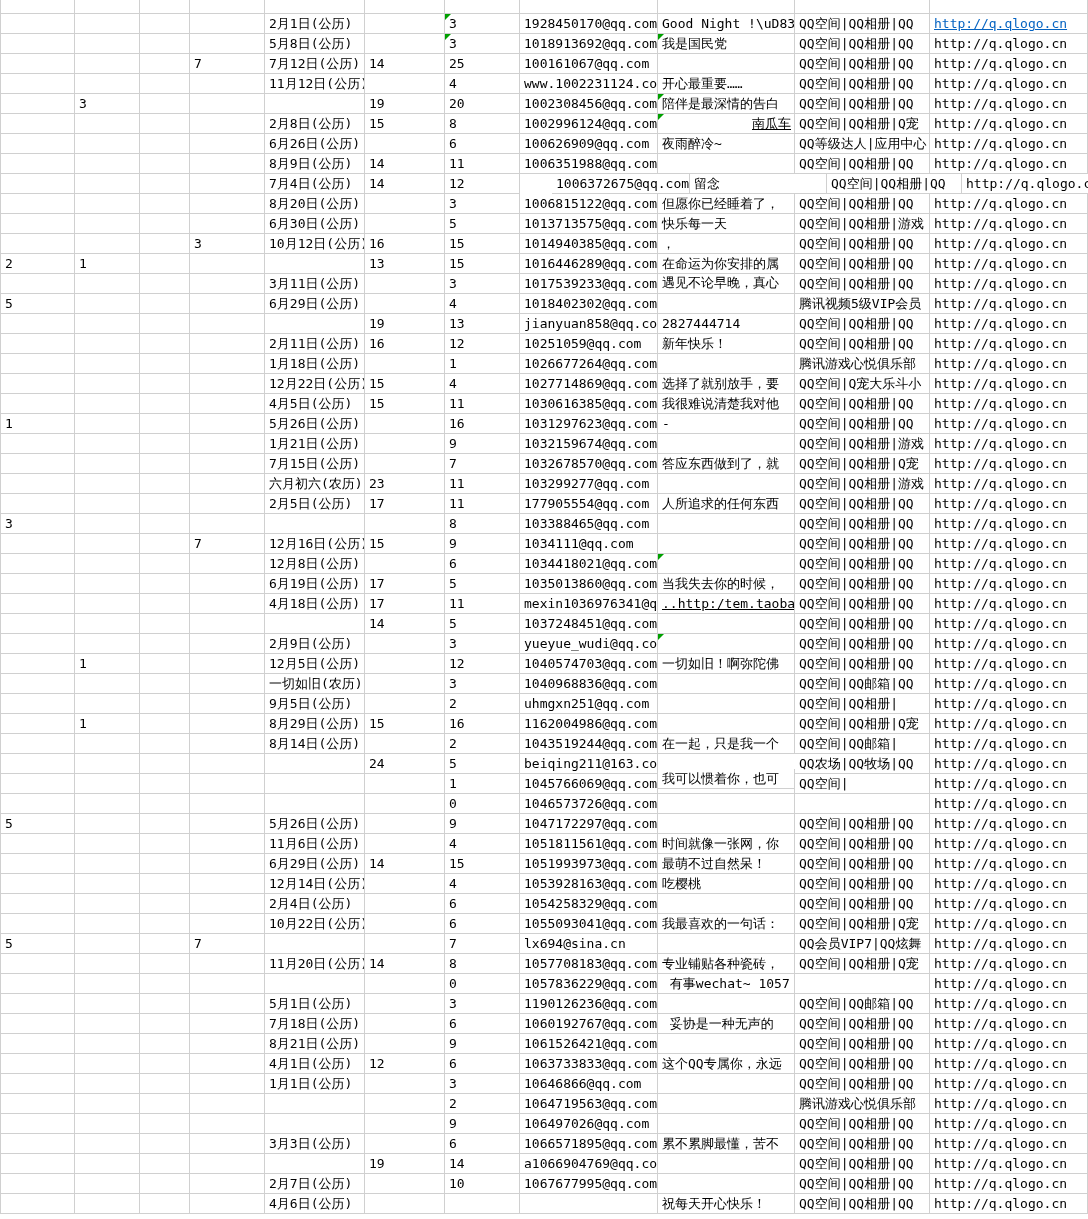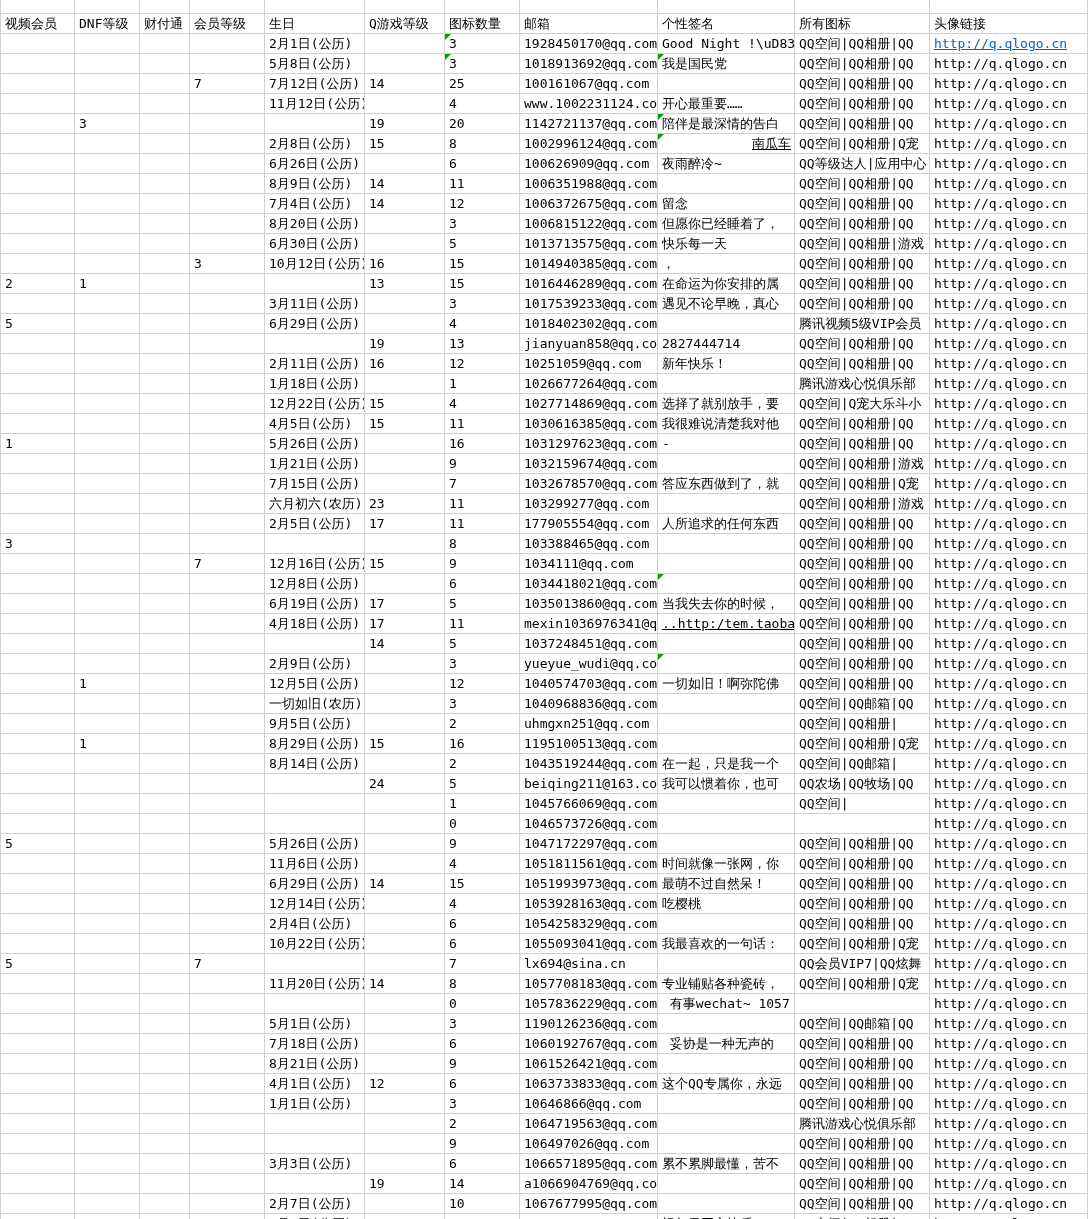--- a/index.html
+++ b/index.html
@@ -37,33 +37,20 @@
       <div class="cell" style="width: 50px;"></div>
       <div class="cell" style="width: 75px;"></div>
       <div class="cell" style="width: 100px;"></div>
       <div class="cell" style="width: 80px;"></div>
       <div class="cell" style="width: 75px;"></div>
       <div class="cell" style="width: 138px;"></div>
       <div class="cell" style="width: 137px;"></div>
       <div class="cell" style="width: 135px;"></div>
       <div class="cell" style="width: 158px;"></div>
     </div>
-    <div class="row hdr">
-      <div class="cell" style="width: 75px;">视频会员</div>
-      <div class="cell" style="width: 65px;">DNF等级</div>
-      <div class="cell" style="width: 50px;">财付通</div>
-      <div class="cell" style="width: 75px;">会员等级</div>
-      <div class="cell" style="width: 100px;">生日</div>
-      <div class="cell" style="width: 80px;">Q游戏等级</div>
-      <div class="cell" style="width: 75px;">图标数量</div>
-      <div class="cell" style="width: 138px;">邮箱</div>
-      <div class="cell" style="width: 137px;">个性签名</div>
-      <div class="cell" style="width: 135px;">所有图标</div>
-      <div class="cell" style="width: 158px;">头像链接</div>
-    </div>
     <div class="row">
       <div class="cell" style="width: 75px;"></div>
       <div class="cell" style="width: 65px;"></div>
       <div class="cell" style="width: 50px;"></div>
       <div class="cell" style="width: 75px;"></div>
       <div class="cell" style="width: 100px;">2月1日(公历)</div>
       <div class="cell" style="width: 80px;"></div>
       <div class="cell gt" style="width: 75px;">3</div>
       <div class="cell" style="width: 138px;">1928450170@qq.com</div>
       <div class="cell" style="width: 137px;">Good Night !\uD83</div>
@@ -110,21 +97,21 @@
       <div class="cell" style="width: 158px;">http://q.qlogo.cn</div>
     </div>
     <div class="row">
       <div class="cell" style="width: 75px;"></div>
       <div class="cell" style="width: 65px;">3</div>
       <div class="cell" style="width: 50px;"></div>
       <div class="cell" style="width: 75px;"></div>
       <div class="cell" style="width: 100px;"></div>
       <div class="cell" style="width: 80px;">19</div>
       <div class="cell" style="width: 75px;">20</div>
-      <div class="cell" style="width: 138px;">1142721137@qq.com</div>
+      <div class="cell" style="width: 138px;">1002308456@qq.com</div>
       <div class="cell gt" style="width: 137px;">陪伴是最深情的告白</div>
       <div class="cell" style="width: 135px;">QQ空间|QQ相册|QQ</div>
       <div class="cell" style="width: 158px;">http://q.qlogo.cn</div>
     </div>
     <div class="row">
       <div class="cell" style="width: 75px;"></div>
       <div class="cell" style="width: 65px;"></div>
       <div class="cell" style="width: 50px;"></div>
       <div class="cell" style="width: 75px;"></div>
       <div class="cell" style="width: 100px;">2月8日(公历)</div>
@@ -162,21 +149,21 @@
       <div class="cell" style="width: 158px;">http://q.qlogo.cn</div>
     </div>
     <div class="row">
       <div class="cell" style="width: 75px;"></div>
       <div class="cell" style="width: 65px;"></div>
       <div class="cell" style="width: 50px;"></div>
       <div class="cell" style="width: 75px;"></div>
       <div class="cell" style="width: 100px;">7月4日(公历)</div>
       <div class="cell" style="width: 80px;">14</div>
       <div class="cell" style="width: 75px;">12</div>
-      <div class="cell" style="width: 138px;">1006372675@qq.com</div>
+      <div class="cell" style="width: 138px; margin-left: 32px;">1006372675@qq.com</div>
       <div class="cell" style="width: 137px;">留念</div>
       <div class="cell" style="width: 135px;">QQ空间|QQ相册|QQ</div>
       <div class="cell" style="width: 158px;">http://q.qlogo.cn</div>
     </div>
     <div class="row">
       <div class="cell" style="width: 75px;"></div>
       <div class="cell" style="width: 65px;"></div>
       <div class="cell" style="width: 50px;"></div>
       <div class="cell" style="width: 75px;"></div>
       <div class="cell" style="width: 100px;">8月20日(公历)</div>
@@ -228,21 +215,21 @@
     </div>
     <div class="row">
       <div class="cell" style="width: 75px;"></div>
       <div class="cell" style="width: 65px;"></div>
       <div class="cell" style="width: 50px;"></div>
       <div class="cell" style="width: 75px;"></div>
       <div class="cell" style="width: 100px;">3月11日(公历)</div>
       <div class="cell" style="width: 80px;"></div>
       <div class="cell" style="width: 75px;">3</div>
       <div class="cell" style="width: 138px;">1017539233@qq.com</div>
-      <div class="cell" style="width: 137px;">遇见不论早晚，真心</div>
+      <div class="cell" style="width: 137px; font-family: Liberation Mono, monospace;">遇见不论早晚，真心</div>
       <div class="cell" style="width: 135px;">QQ空间|QQ相册|QQ</div>
       <div class="cell" style="width: 158px;">http://q.qlogo.cn</div>
     </div>
     <div class="row">
       <div class="cell" style="width: 75px;">5</div>
       <div class="cell" style="width: 65px;"></div>
       <div class="cell" style="width: 50px;"></div>
       <div class="cell" style="width: 75px;"></div>
       <div class="cell" style="width: 100px;">6月29日(公历)</div>
       <div class="cell" style="width: 80px;"></div>
@@ -513,21 +500,21 @@
       <div class="cell" style="width: 158px;">http://q.qlogo.cn</div>
     </div>
     <div class="row">
       <div class="cell" style="width: 75px;"></div>
       <div class="cell" style="width: 65px;">1</div>
       <div class="cell" style="width: 50px;"></div>
       <div class="cell" style="width: 75px;"></div>
       <div class="cell" style="width: 100px;">8月29日(公历)</div>
       <div class="cell" style="width: 80px;">15</div>
       <div class="cell" style="width: 75px;">16</div>
-      <div class="cell" style="width: 138px;">1195100513@qq.com</div>
+      <div class="cell" style="width: 138px;">1162004986@qq.com</div>
       <div class="cell" style="width: 137px;"></div>
       <div class="cell" style="width: 135px;">QQ空间|QQ相册|Q宠</div>
       <div class="cell" style="width: 158px;">http://q.qlogo.cn</div>
     </div>
     <div class="row">
       <div class="cell" style="width: 75px;"></div>
       <div class="cell" style="width: 65px;"></div>
       <div class="cell" style="width: 50px;"></div>
       <div class="cell" style="width: 75px;"></div>
       <div class="cell" style="width: 100px;">8月14日(公历)</div>
@@ -540,21 +527,21 @@
     </div>
     <div class="row">
       <div class="cell" style="width: 75px;"></div>
       <div class="cell" style="width: 65px;"></div>
       <div class="cell" style="width: 50px;"></div>
       <div class="cell" style="width: 75px;"></div>
       <div class="cell" style="width: 100px;"></div>
       <div class="cell" style="width: 80px;">24</div>
       <div class="cell" style="width: 75px;">5</div>
       <div class="cell" style="width: 138px;">beiqing211@163.com</div>
-      <div class="cell" style="width: 137px;">我可以惯着你，也可</div>
+      <div class="cell" style="width: 137px; margin-top: 15px;">我可以惯着你，也可</div>
       <div class="cell" style="width: 135px;">QQ农场|QQ牧场|QQ</div>
       <div class="cell" style="width: 158px;">http://q.qlogo.cn</div>
     </div>
     <div class="row">
       <div class="cell" style="width: 75px;"></div>
       <div class="cell" style="width: 65px;"></div>
       <div class="cell" style="width: 50px;"></div>
       <div class="cell" style="width: 75px;"></div>
       <div class="cell" style="width: 100px;"></div>
       <div class="cell" style="width: 80px;"></div>

